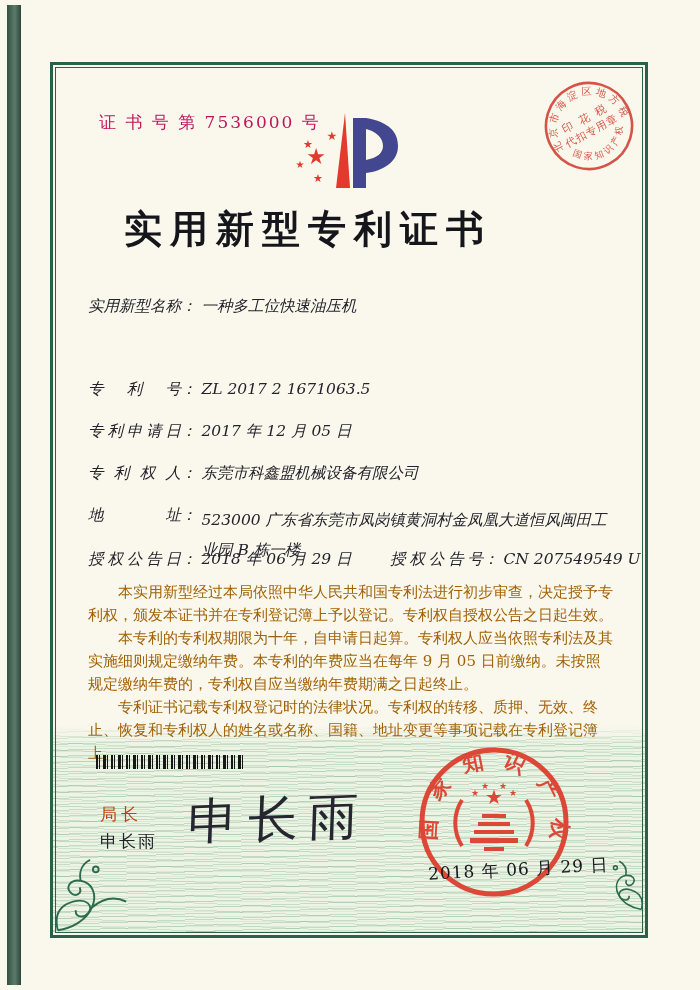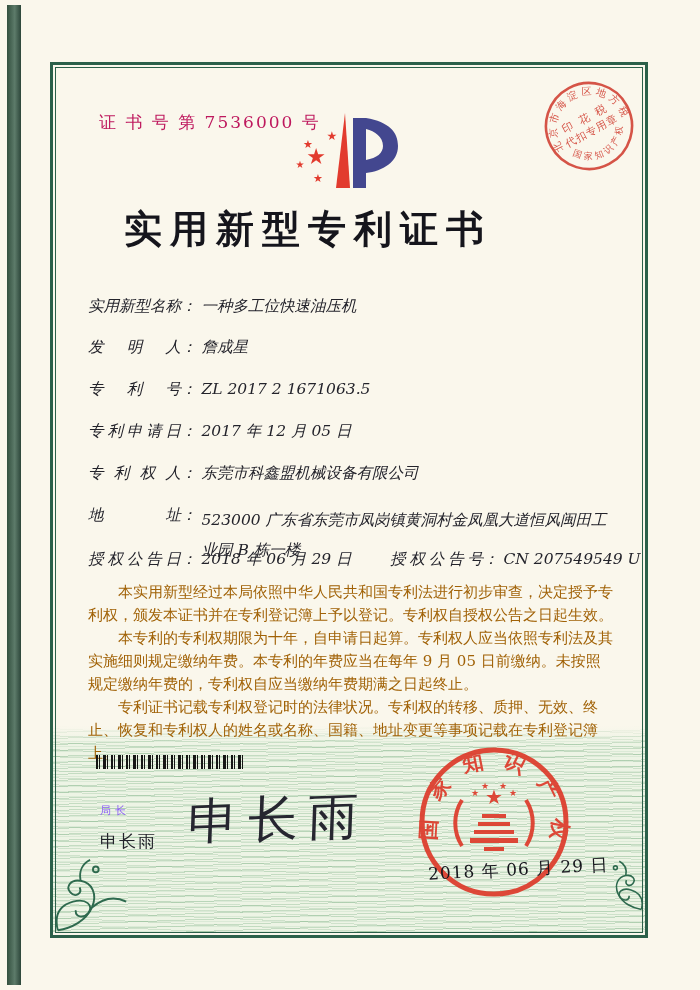--- a/index.html
+++ b/index.html
@@ -31,21 +31,21 @@
   .val{margin-left:5px;}
   .val.wrap{display:inline-block;white-space:normal;width:408px;vertical-align:top;line-height:30px;}
   .pair2{position:absolute;left:302px;top:0;}
   .bodytext{position:absolute;left:88px;top:581px;width:526px;font-size:15px;
             line-height:23px;color:#a16207;}
   .bodytext p{margin:0;text-indent:2em;}
   .barcode{position:absolute;left:96px;top:755px;width:150px;height:14px;
     background:repeating-linear-gradient(90deg,#161616 0 2px,rgba(0,0,0,0) 2px 3px,
       #161616 3px 4px,rgba(0,0,0,0) 4px 7px,#161616 7px 10px,rgba(0,0,0,0) 10px 11px,
       #161616 11px 12px,rgba(0,0,0,0) 12px 15px);}
-  .director-title{position:absolute;left:100px;top:803px;font-size:11px;letter-spacing:4px;color:#8b5cf6;font-family:Liberation Serif, serif;}
+  .director-title{position:absolute;left:100px;top:803px;font-size:17px;letter-spacing:4px;color:#c2410c;font-family:Liberation Serif, serif;}
   .director-name{position:absolute;left:100px;top:830px;font-size:17px;letter-spacing:2px;color:#23232b;}
   .signature{position:absolute;left:188px;top:786px;font-size:50px;color:#262630;
              letter-spacing:10px;transform:rotate(-2deg) skewX(-4deg);font-weight:500;}
   .seal{position:absolute;left:416px;top:744px;width:156px;height:156px;opacity:.92;}
   .seal-date{position:absolute;left:428px;top:858px;font-size:17px;letter-spacing:1px;
              color:#15151c;transform:rotate(-3deg);white-space:nowrap;}
   .tax-stamp{position:absolute;left:542px;top:79px;width:94px;height:94px;opacity:.85;}
   .page-info{position:absolute;left:0;top:900px;width:700px;text-align:center;
              font-size:13.5px;color:#33333b;letter-spacing:2px;}
   .flourish{position:absolute;z-index:5;}
@@ -88,23 +88,20 @@
       </text>
       <text x="47" y="42" font-size="11" text-anchor="middle" letter-spacing="2">印 花 税</text>
       <text x="47" y="56" font-size="10.5" text-anchor="middle" letter-spacing="1">代扣专用章</text>
     </g>
   </svg>
 
   <div class="title">实用新型专利证书</div>
 
   <div class="row" style="top:296px">
     <span class="lbl">实用新型名称</span><span class="colon">：</span><span class="val">一种多工位快速油压机</span>
-  </div>
-  <div class="row" style="top:337px">
-    <span class="lbl">发明人</span><span class="colon">：</span><span class="val">詹成星</span>
   </div>
   <div class="row" style="top:379px">
     <span class="lbl">专利号</span><span class="colon">：</span><span class="val">ZL 2017 2 1671063.5</span>
   </div>
   <div class="row" style="top:421px">
     <span class="lbl">专利申请日</span><span class="colon">：</span><span class="val">2017 年 12 月 05 日</span>
   </div>
   <div class="row" style="top:463px">
     <span class="lbl">专利权人</span><span class="colon">：</span><span class="val">东莞市科鑫盟机械设备有限公司</span>
   </div>

